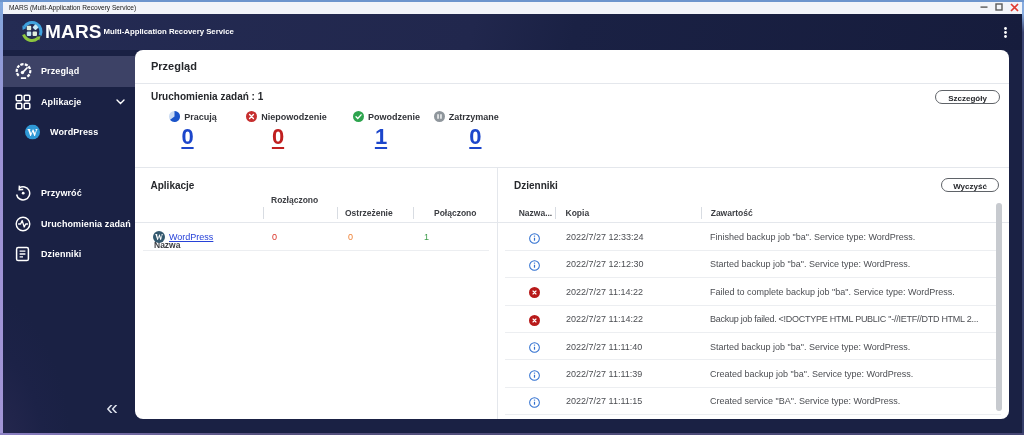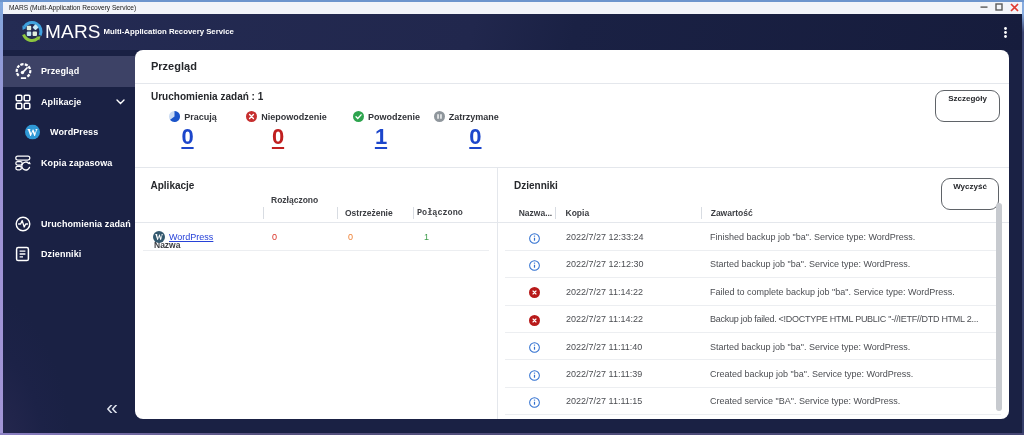--- a/index.html
+++ b/index.html
@@ -8,40 +8,40 @@
 
 #btop { position:absolute; left:0; top:0; width:1024px; height:2px; background:#6d95cd; }
 #bleft2 { position:absolute; left:0; top:2px; width:3px; height:431px; background:linear-gradient(180deg,#80a8de 0%,#8f9cd8 12%,#9c92d4 30%,#a295d6 100%); }
 #bright { position:absolute; right:0; top:2px; width:2px; height:431px; background:linear-gradient(180deg,#86abdf 0%,#86abdf 2.8%,#3a436f 7%,#353e68 100%); }
 #bbot { position:absolute; left:0; bottom:0; width:1024px; height:2px; background:linear-gradient(90deg,#8a7fc2 0%,#55517e 25%,#454673 100%); }
 
 #titlebar { position:absolute; left:3px; top:2px; width:1019px; height:12px; background:#f2f4f9; color:#1a1a1a; font-size:6.6px; line-height:12.5px; padding-left:6px; }
 #winbtns { position:absolute; right:5px; top:2.5px; display:flex; gap:7px; align-items:center; }
 
 #header { position:absolute; left:3px; top:14px; width:1019px; height:36px; background:linear-gradient(104deg,#242b53 0%,#21274d 46%,#1a2144 56%,#161c3c 100%); }
-#mars { position:absolute; left:42px; top:6.5px; color:#fff; font-size:19px; font-weight:400; letter-spacing:0.2px; }
+#mars { position:absolute; left:42px; top:6.5px; color:#fff; font-size:19px; font-weight:700; letter-spacing:0.2px; }
 #marssub { position:absolute; left:100.5px; top:12.5px; color:#fff; font-size:7.8px; font-weight:700; }
 #dots { position:absolute; right:15px; top:13px; }
 
 #sidebar { position:absolute; left:3px; top:50px; width:132px; height:383px; background:radial-gradient(ellipse 95% 65% at -15% 110%, #2a2a52 0%, #1c2247 50%, #1a2144 72%); }
 .nav { position:absolute; left:0; width:132px; height:30.5px; color:#fff; }
 .nav .lb { position:absolute; left:38px; top:50%; transform:translateY(-50%); font-size:9px; font-weight:700; letter-spacing:0.1px; white-space:nowrap; }
 .nav .ic { position:absolute; left:12px; top:50%; transform:translateY(-50%); }
 .nav.sel { background:#3d4266; }
 #collapse { position:absolute; right:17px; bottom:14px; color:#dde1ec; font-size:21px; font-weight:400; }
 
 #card { position:absolute; left:135px; top:50px; width:874px; height:369px; background:#fff; border-radius:8px; color:#27292e; }
 .hline { position:absolute; left:0; width:874px; height:1px; background:#e4e7ec; }
 #ptitle { position:absolute; left:16px; top:61px; font-size:11px; font-weight:700; color:#26282c; }
 #uz { position:absolute; left:16px; top:41px; font-size:10px; font-weight:700; color:#26282c; }
 .slab { position:absolute; top:61px; font-size:9px; font-weight:700; color:#33353a; white-space:nowrap; }
 .slab svg { vertical-align:-2.5px; margin-right:4px; }
 .sval { position:absolute; top:74px; transform:translateX(-50%); font-size:22px; font-weight:700; text-decoration:underline; text-underline-offset:2.5px; color:#1c46cb; }
 .sval.red { color:#c01f1f; }
-.pillbtn { position:absolute; height:32px; border:1px solid #5f6368; border-radius:9px; font-size:8px; font-weight:700; color:#26282c; text-align:center; line-height:16px; background:#fff; }
+.pillbtn { position:absolute; height:14px; border:1px solid #5f6368; border-radius:9px; font-size:8px; font-weight:700; color:#26282c; text-align:center; line-height:16px; background:#fff; }
 
 .secttl { position:absolute; font-size:10px; font-weight:700; color:#26282c; }
 
 .th { position:absolute; font-size:8.5px; font-weight:700; color:#3c3e43; white-space:nowrap; }
 .vsep { position:absolute; width:1px; background:#d8dce2; }
 .cell { position:absolute; font-size:9px; color:#4c4e53; white-space:nowrap; }
 .rline { position:absolute; height:1px; background:#eceef1; }
 .red { color:#d93025; } .orange { color:#ee8135; } .green { color:#3f9d4c; }
 .lnk { color:#2742d8; text-decoration:underline; }
 #vdivide { position:absolute; left:362px; top:117px; width:1px; height:252px; background:#e4e7ec; }
@@ -107,29 +107,27 @@
         <path d="M1 1 L4.5 4.5 L8 1" fill="none" stroke="#fff" stroke-width="1.4" stroke-linecap="round"></path>
       </svg>
   </div>
   <div class="nav" style="top:67px;">
     <svg class="ic" style="left:22px;" width="15" height="15" viewBox="0 0 20 20">
       <circle cx="10" cy="10" r="10" fill="#2f99d6"></circle>
       <text x="10" y="15" font-family="Liberation Serif" font-size="14" font-weight="bold" fill="#fff" text-anchor="middle">W</text>
     </svg>
     <span class="lb" style="left:47px;">WordPress</span>
   </div>
-  <div class="nav" style="top:97.5px;">
+  <div class="nav" style="top:128px;">
     <svg class="ic" width="16" height="16" viewBox="0 0 16 16">
-      <rect x="0.8" y="1.2" width="14" height="3.8" rx="1.9" fill="none" stroke="#fff" stroke-width="1.25"></rect>
-      <rect x="0.8" y="6.6" width="6.4" height="3.4" rx="1.7" fill="none" stroke="#fff" stroke-width="1.25"></rect>
-      <rect x="0.8" y="11.4" width="5.6" height="3.4" rx="1.7" fill="none" stroke="#fff" stroke-width="1.25"></rect>
-      <path d="M13.55 8.1 A4 4 0 1 0 14.7 11.9" fill="none" stroke="#fff" stroke-width="1.3"></path>
-      <polygon points="15.9,9.3 12.4,9.1 14.5,6.4" fill="#fff"></polygon>
-    </svg>
-    <span class="lb">Kopia zapasowa</span>
+      <path d="M4.2 3.0 A 6.6 6.6 0 1 1 1.6 9.5" fill="none" stroke="#fff" stroke-width="1.5"></path>
+      <path d="M4.4 0.6 L4.2 4.6 L8.2 4.4" fill="none" stroke="#fff" stroke-width="1.5"></path>
+      <circle cx="8.2" cy="8.2" r="1.4" fill="#fff"></circle>
+    </svg>
+    <span class="lb">Przywróć</span>
   </div>
   <div class="nav" style="top:158.5px;">
     <svg class="ic" width="16" height="16" viewBox="0 0 16 16">
       <circle cx="8" cy="8" r="6.8" fill="none" stroke="#fff" stroke-width="1.4"></circle>
       <path d="M3.6 8 h2 l1.6-3.4 2 6.4 1.5-3 h1.9" fill="none" stroke="#fff" stroke-width="1.3" stroke-linejoin="round" stroke-linecap="round"></path>
     </svg>
     <span class="lb">Uruchomienia zadań</span>
   </div>
   <div class="nav" style="top:189px;">
     <svg class="ic" width="15" height="16" viewBox="0 0 15 16">
@@ -165,21 +163,21 @@
   <div class="sval" style="left:246px;">1</div>
   <div class="sval" style="left:340.4px;">0</div>
   <div class="pillbtn" style="left:800px; top:40px; width:65px;">Szczegóły</div>
   <div class="hline" style="top:117px;"></div>
   <div id="vdivide"></div>
 
   <div class="secttl" style="left:15.5px; top:130px;">Aplikacje</div>
   <div class="th" style="left:19px; top:158px;margin-top:32px;">Nazwa</div>
   <div class="th" style="left:136px; top:145px;">Rozłączono</div>
   <div class="th" style="left:210px; top:158px;">Ostrzeżenie</div>
-  <div class="th" style="left:282px; top:158px;font-family:Liberation Mono, monospace;">Połączono</div>
+  <div class="th" style="left:299px; top:158px;">Połączono</div>
   <div class="vsep" style="left:128px; top:157px; height:12px;"></div>
   <div class="vsep" style="left:202px; top:157px; height:12px;"></div>
   <div class="vsep" style="left:278px; top:157px; height:12px;"></div>
   <div class="hline" style="top:171.5px; width:362px;"></div>
   <svg class="licon" style="left:18px; top:180.5px;" width="12" height="12" viewBox="0 0 20 20">
       <circle cx="10" cy="10" r="10" fill="#33586e"></circle>
       <text x="10" y="14.8" font-family="Liberation Serif" font-size="13.5" font-weight="bold" fill="#fff" text-anchor="middle">W</text>
     </svg>
   <div class="cell lnk" style="left:34px; top:182px;">WordPress</div>
   <div class="cell red" style="left:137px; top:182px;">0</div>

